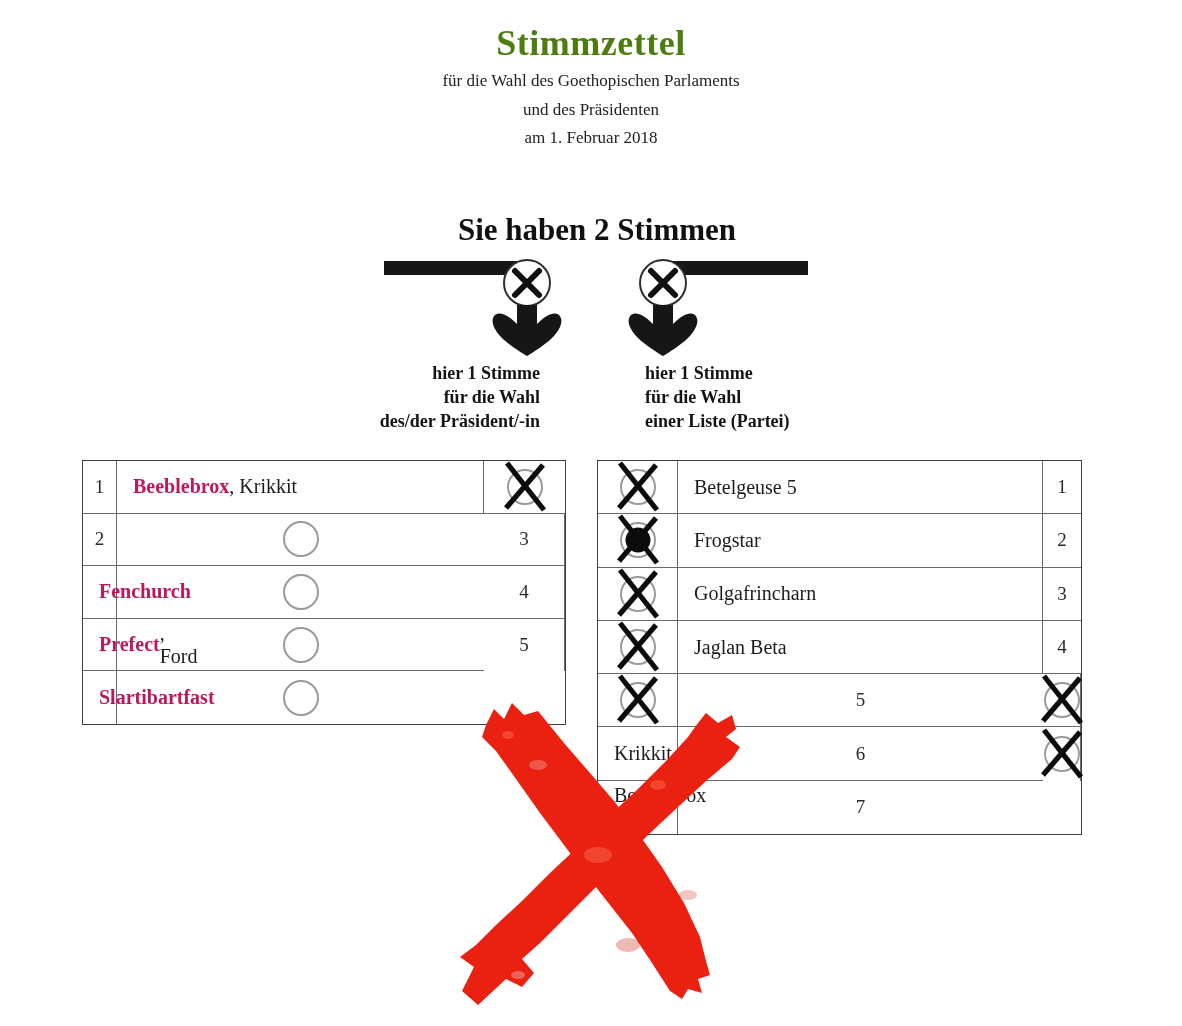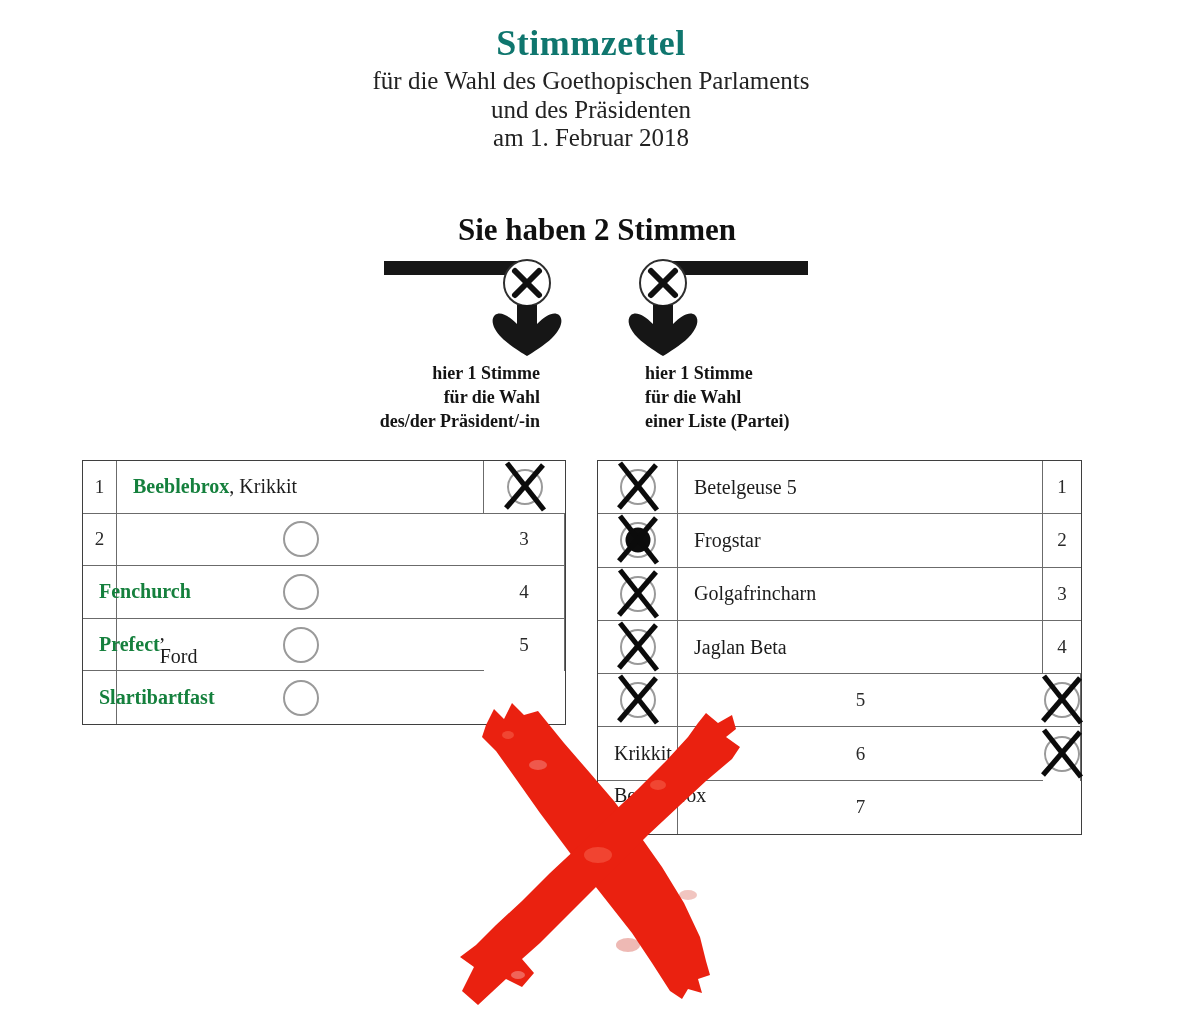--- a/index.html
+++ b/index.html
@@ -6,26 +6,26 @@
   .page{
     position:relative;
     width:1182px;height:1026px;
     background:#ffffff;
     font-family:"Liberation Serif","DejaVu Serif",serif;
     color:#1a1a1a;
     overflow:hidden;
   }
   .title{
     position:absolute;top:22px;left:0;width:100%;
-    text-align:center;font-size:36px;font-weight:bold;color:#0f766e;
+    text-align:center;font-size:36px;font-weight:bold;color:#4d7c0f;
     letter-spacing:.5px;
   }
   .subtitle{
     position:absolute;top:67px;left:0;width:100%;
-    text-align:center;font-size:25px;line-height:28.5px;color:#222;
+    text-align:center;font-size:17px;line-height:28.5px;color:#222;
   }
   .votes-heading{
     position:absolute;top:212px;left:6px;width:100%;
     text-align:center;font-size:31px;font-weight:bold;color:#101010;
   }
   .pointer-graphic{position:absolute;left:380px;top:253px;}
   .note{
     position:absolute;top:361px;
     font-size:18px;font-weight:bold;line-height:24px;color:#141414;
   }
@@ -39,21 +39,21 @@
   .table-left{left:82px;top:460px;grid-template-columns:34px 367px 81px;grid-auto-rows:52.6px;}
   .table-right{left:597px;top:460px;grid-template-columns:80px 365px 38px;grid-auto-rows:53.3px;}
   .cell{
     display:flex;align-items:center;
     border-bottom:1px solid #6b6b6b;
     font-size:20px;color:#1c1c1c;
     box-sizing:border-box;
   }
   .cell.num{justify-content:center;font-size:19px;color:#2a2a2a;}
   .cell.name{padding-left:16px;}
-  .cell.name b{font-weight:bold;color:#15803d;}
+  .cell.name b{font-weight:bold;color:#be185d;}
   .cell.vr{border-right:1px solid #6b6b6b;}
   .table-left .cell:nth-last-child(-n+3){border-bottom:none;}
   .table-right .cell:nth-last-child(-n+3){border-bottom:none;}
   .markcell{position:relative;justify-content:center;}
   .circ{width:36px;height:36px;border:2px solid #9a9a9a;border-radius:50%;box-sizing:border-box;background:#fff;}
   .xmark{position:absolute;left:50%;top:50%;transform:translate(-50%,-50%);display:none;}
   .marked .xmark{display:block;}
   .dot{position:absolute;left:50%;top:50%;transform:translate(-50%,-50%);
        width:25px;height:25px;border-radius:50%;background:#0c0c0c;display:none;}
   .filled .dot{display:block;}

